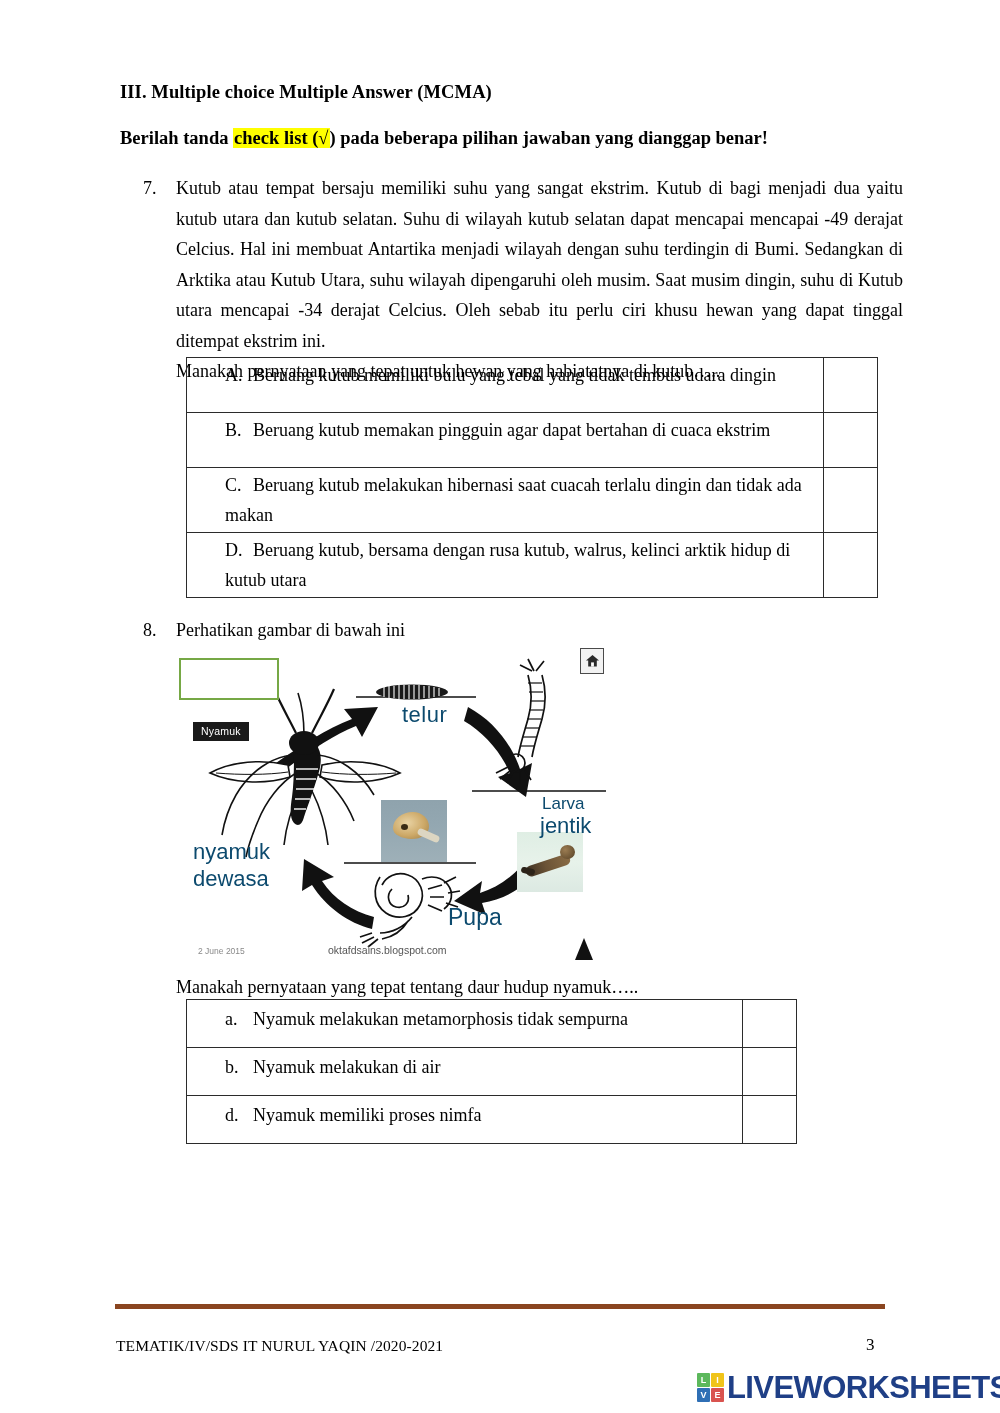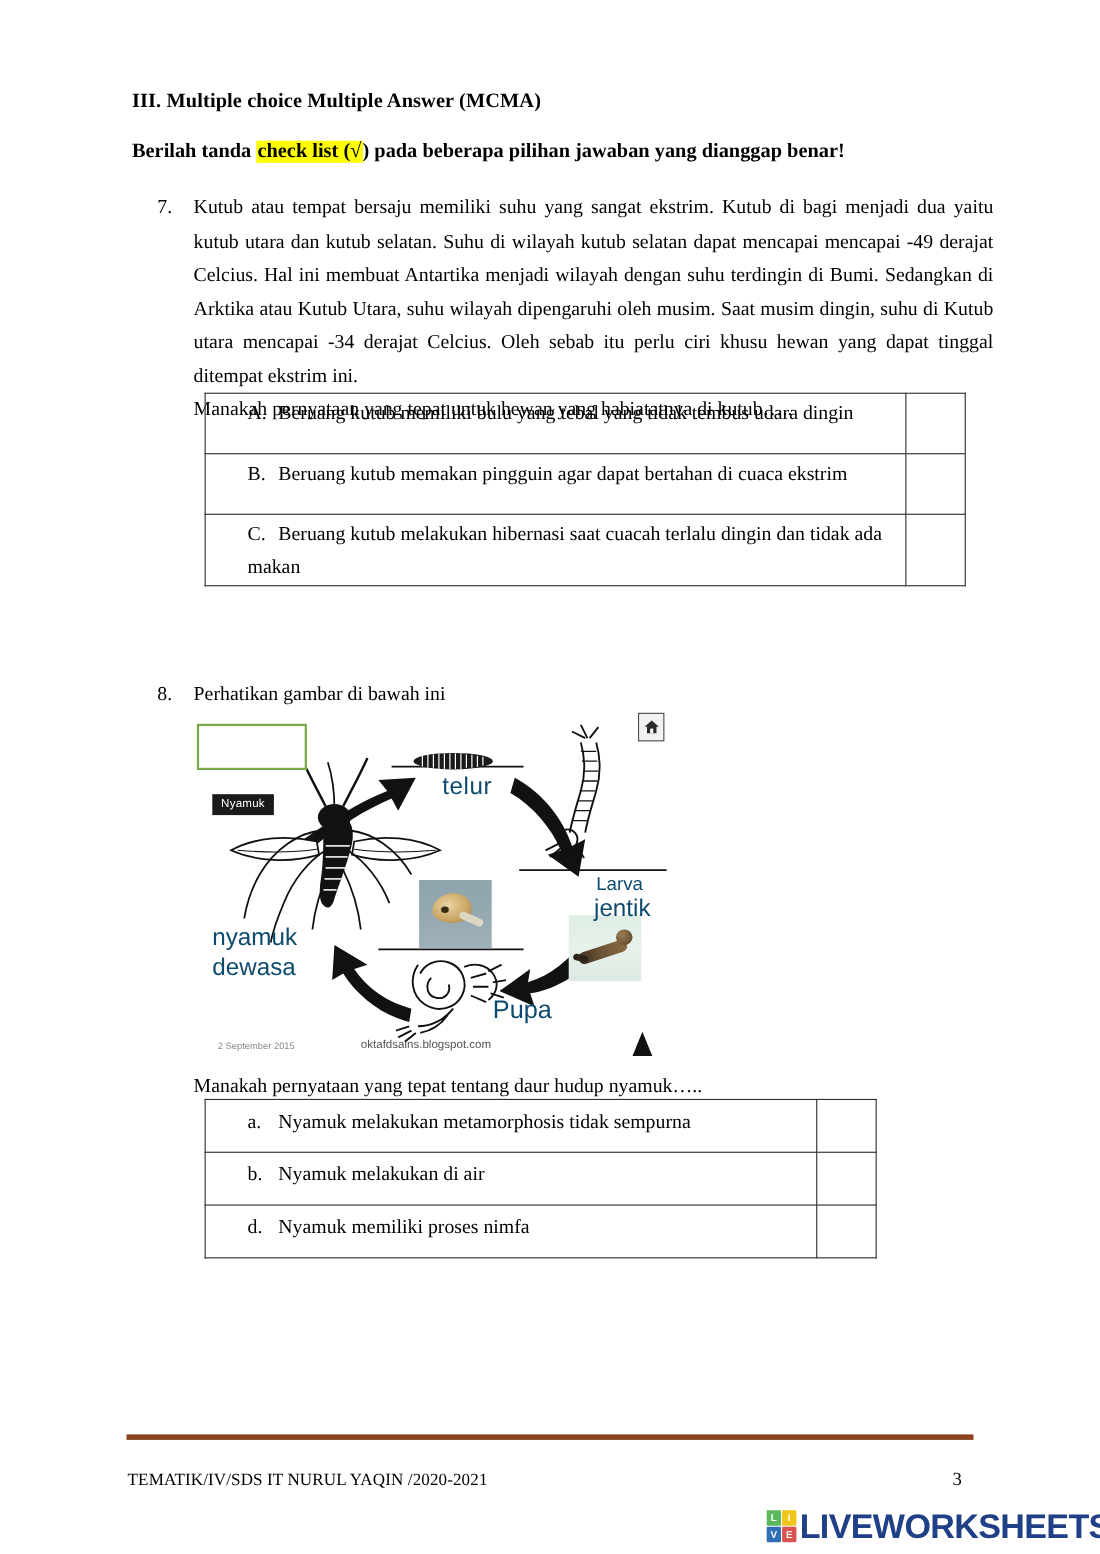--- a/index.html
+++ b/index.html
@@ -327,20 +327,24 @@
       <tr>
         <td class="label-cell"><span class="opt-letter">A.</span><span>Beruang kutub memiliki bulu yang tebal yang tidak tembus udara dingin</span></td>
         <td class="check-cell"></td>
       </tr>
       <tr>
         <td class="label-cell"><span class="opt-letter">B.</span><span>Beruang kutub memakan pingguin agar dapat bertahan di cuaca ekstrim</span></td>
         <td class="check-cell"></td>
       </tr>
       <tr>
         <td class="label-cell"><span class="opt-letter">C.</span><span>Beruang kutub melakukan hibernasi saat cuacah terlalu dingin dan tidak ada makan</span></td>
+        <td class="check-cell"></td>
+      </tr>
+      <tr>
+        <td class="label-cell"><span class="opt-letter">D.</span><span>Beruang kutub, bersama dengan rusa kutub, walrus, kelinci arktik hidup di kutub utara</span></td>
         <td class="check-cell"></td>
       </tr>
     </tbody>
   </table>
 
   <div class="q8">
     <div class="q-row">
       <div class="q-num">8.</div>
       <div class="q-body">Perhatikan gambar di bawah ini</div>
     </div>
@@ -462,21 +466,21 @@
 
     <div class="fig-label lbl-telur">telur</div>
     <div class="fig-label lbl-larva">Larva</div>
     <div class="fig-label lbl-jentik">jentik</div>
     <div class="fig-label lbl-pupa">Pupa</div>
     <div class="fig-label lbl-dewasa">
       <div>nyamuk</div>
       <div>dewasa</div>
     </div>
 
-    <div class="fig-credit credit-date">2 September 2015</div>
+    <div class="fig-credit credit-date">2 June 2015</div>
     <div class="fig-credit credit-url">oktafdsains.blogspot.com</div>
 
     <div class="answer-box" style="border-color: rgb(118, 168, 69);"></div>
     <div class="nyamuk-badge" style="background: rgb(26, 26, 26);">Nyamuk</div>
   </div>
 
   <div class="black-trapezoid"></div>
 
   <div class="q8-caption">Manakah pernyataan yang tepat tentang daur hudup nyamuk…..</div>
 

